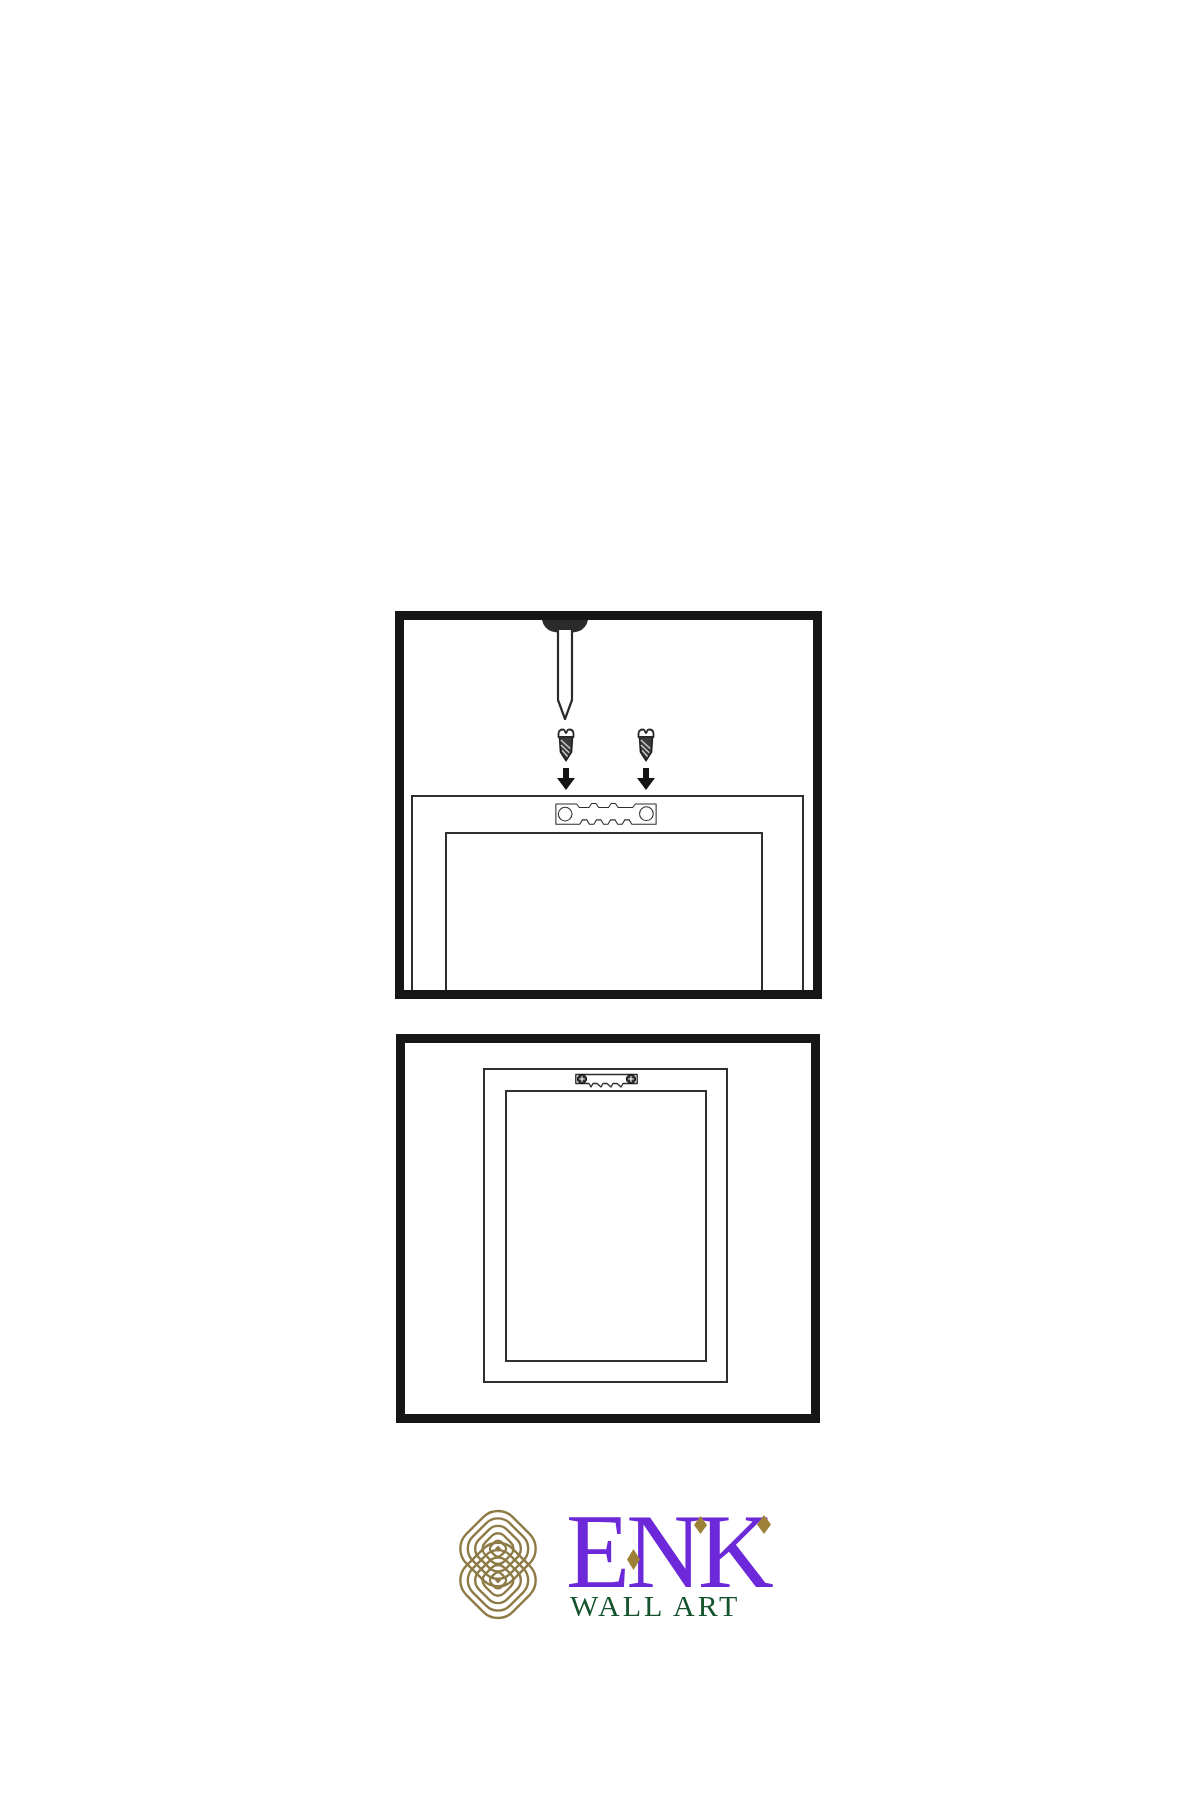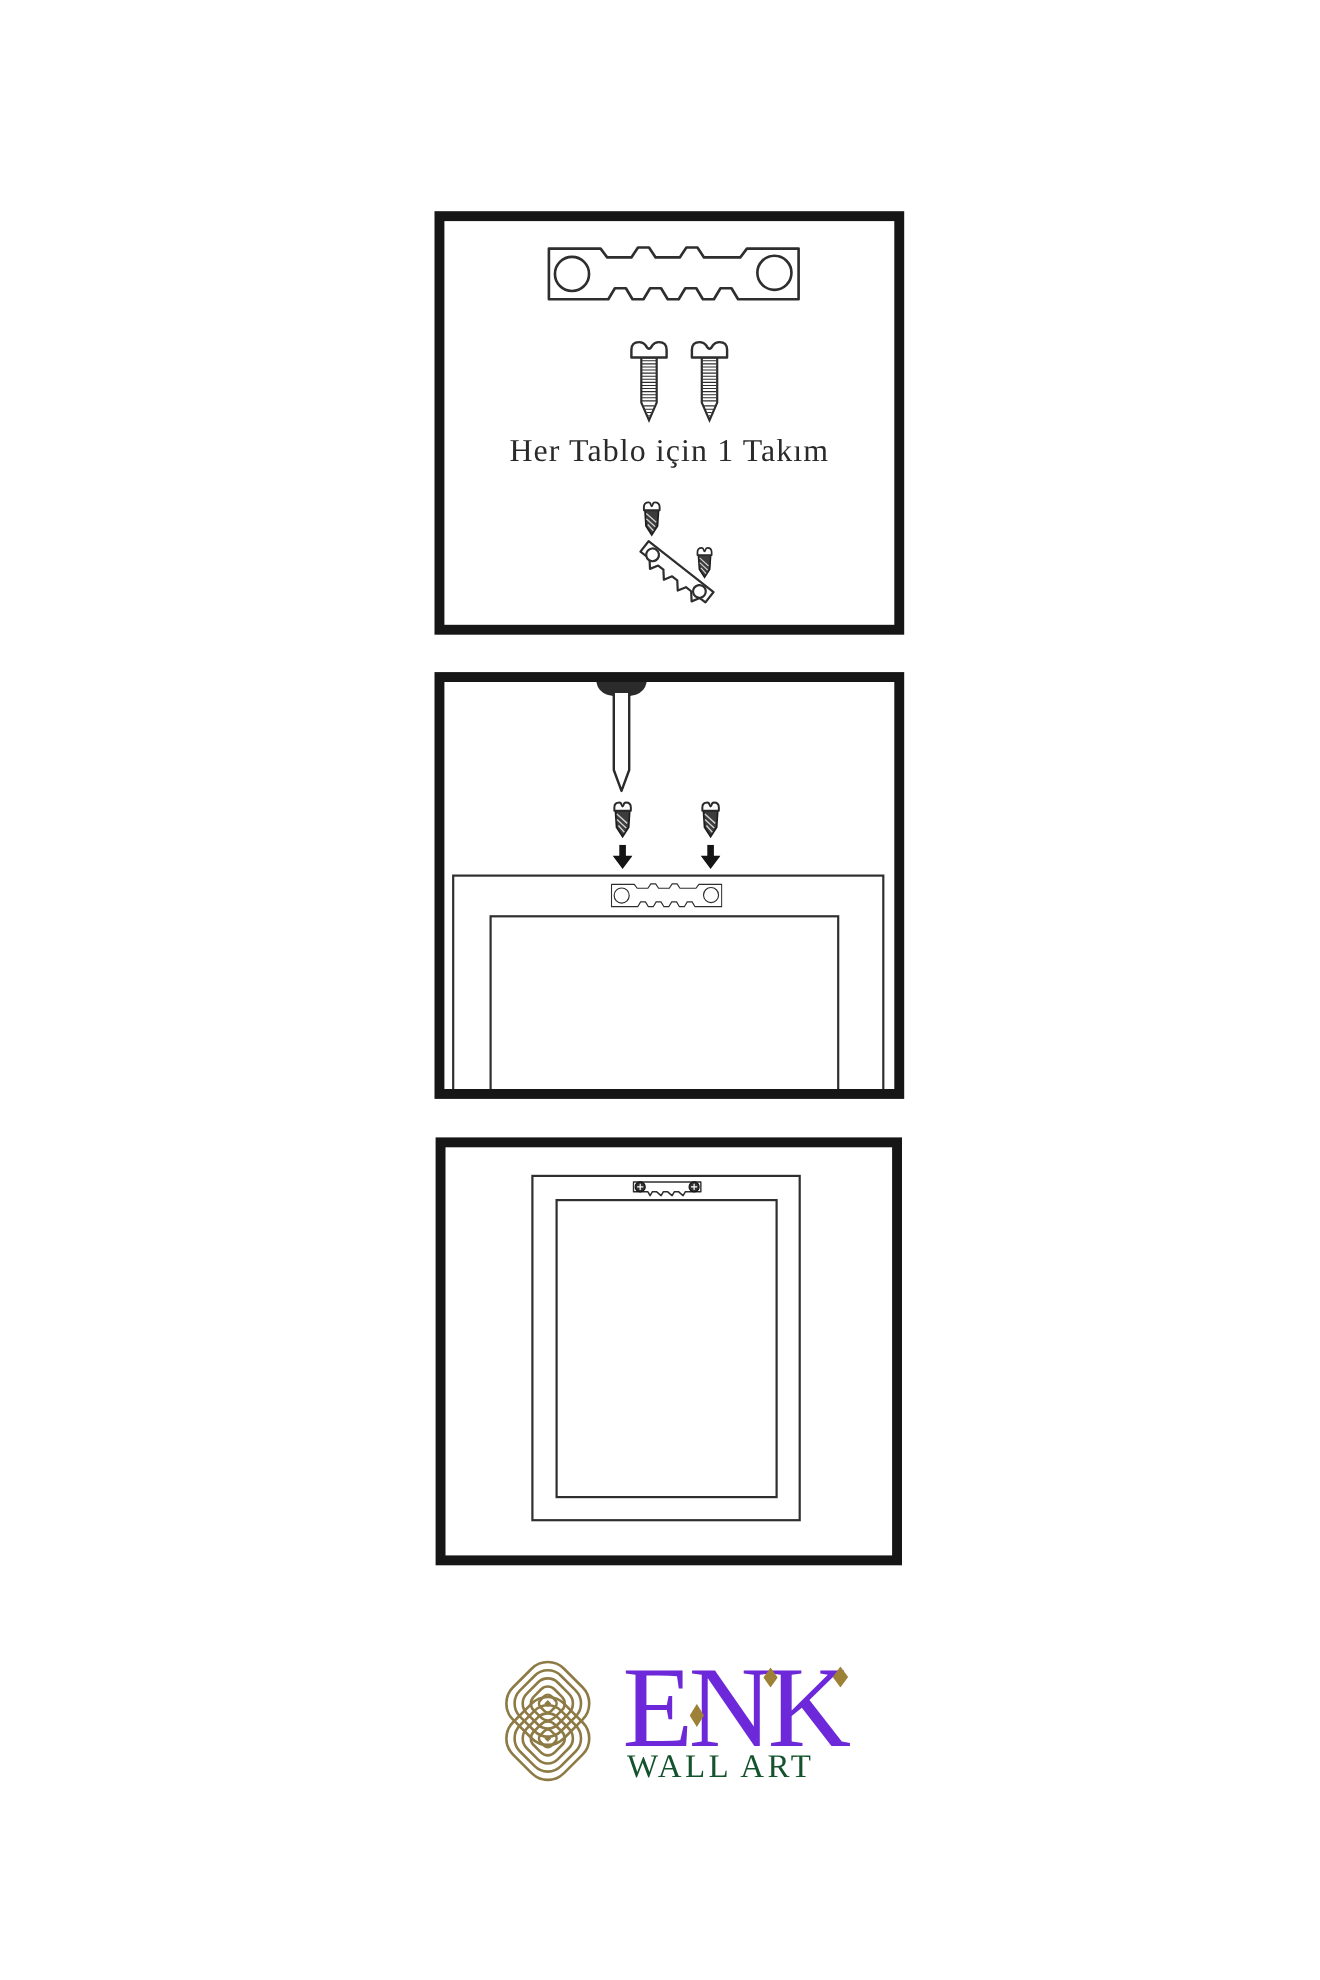--- a/index.html
+++ b/index.html
@@ -49,49 +49,20 @@
     </symbol>
 
     <symbol id="arrow-sym" viewBox="0 0 18 22">
       <path d="M6,0 H12 V10 H18 L9,22 L0,10 H6 Z" fill="#141414"></path>
     </symbol>
   </defs>
 </svg>
 
 <div class="canvas">
 
-  <div class="panel" style="left:395px;top:192px;width:409px;height:367px;">
-
-    <svg class="abs" style="left:93px;top:21px;" width="231" height="58">
-        <use href="#hanger-sym"></use>
-      </svg>
-
-    <svg class="abs" style="left:166px;top:106px;" width="40" height="78">
-        <use href="#screw-light-sym"></use>
-      </svg>
-    <svg class="abs" style="left:221px;top:106px;" width="40" height="78">
-        <use href="#screw-light-sym"></use>
-      </svg>
-
-    <div class="caption" style="top:193px;">Her Tablo için 1 Takım</div>
-
-    <svg class="abs" style="left:178px;top:253px;" width="21" height="35">
-        <use href="#screw-dark-sym"></use>
-      </svg>
-
-    <svg class="abs" style="left:170px;top:310px;transform:rotate(38deg);transform-origin:50% 50%;" width="78" height="24" viewBox="0 0 78 24">
-      <path d="M1.5,2 H76.5 V14 H70 L66,21 L60,14 H54 L50,21 L44,14 H38 L34,21 L28,14 H22 L18,21 L12,14 H1.5 Z" fill="#ffffff" stroke="#2e2e2e" stroke-width="2" stroke-linejoin="round"></path>
-      <circle cx="12" cy="9.5" r="5.8" fill="#ffffff" stroke="#2e2e2e" stroke-width="2"></circle>
-      <circle cx="66" cy="9.5" r="5.8" fill="#ffffff" stroke="#2e2e2e" stroke-width="2"></circle>
-    </svg>
-
-    <svg class="abs" style="left:227px;top:295px;" width="19" height="31">
-        <use href="#screw-dark-sym"></use>
-      </svg>
-  </div>
 
   <div class="panel" style="left:395px;top:611px;width:409px;height:370px;">
 
     <svg class="abs" style="left:138px;top:0px;" width="46" height="106" viewBox="0 0 46 106">
       <path d="M0,0 Q2,9 10,11.5 Q23,15 36,11.5 Q44,9 46,0 Z" fill="#2b2b2b"></path>
       <path d="M16,9 H30 V80 L23,99 L16,80 Z" fill="#ffffff" stroke="#2b2b2b" stroke-width="2.2" stroke-linejoin="round"></path>
     </svg>
 
     <svg class="abs" style="left:151px;top:105px;" width="22" height="40">
         <use href="#screw-dark-sym"></use>

